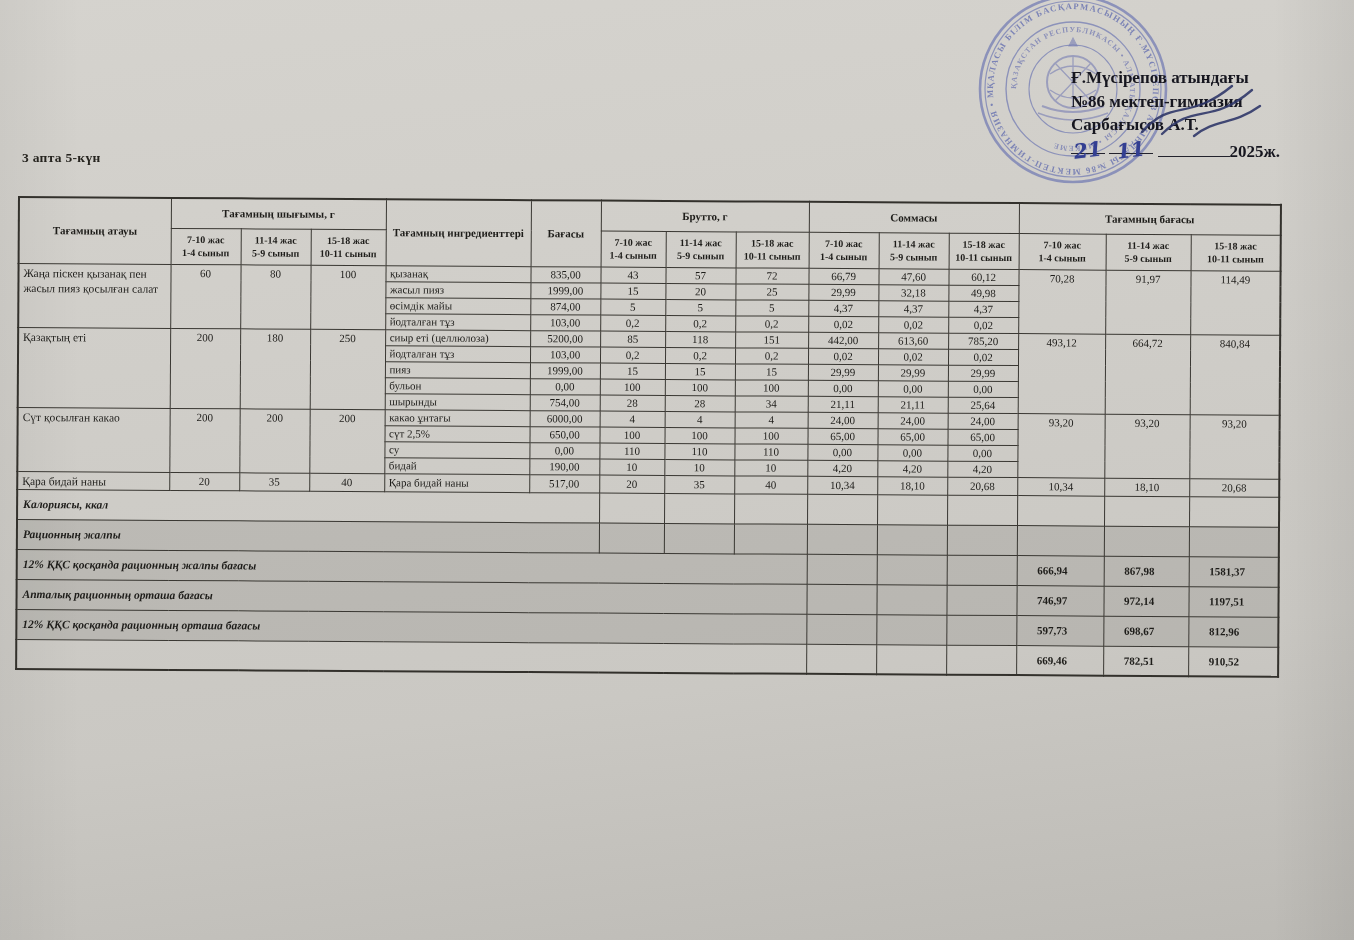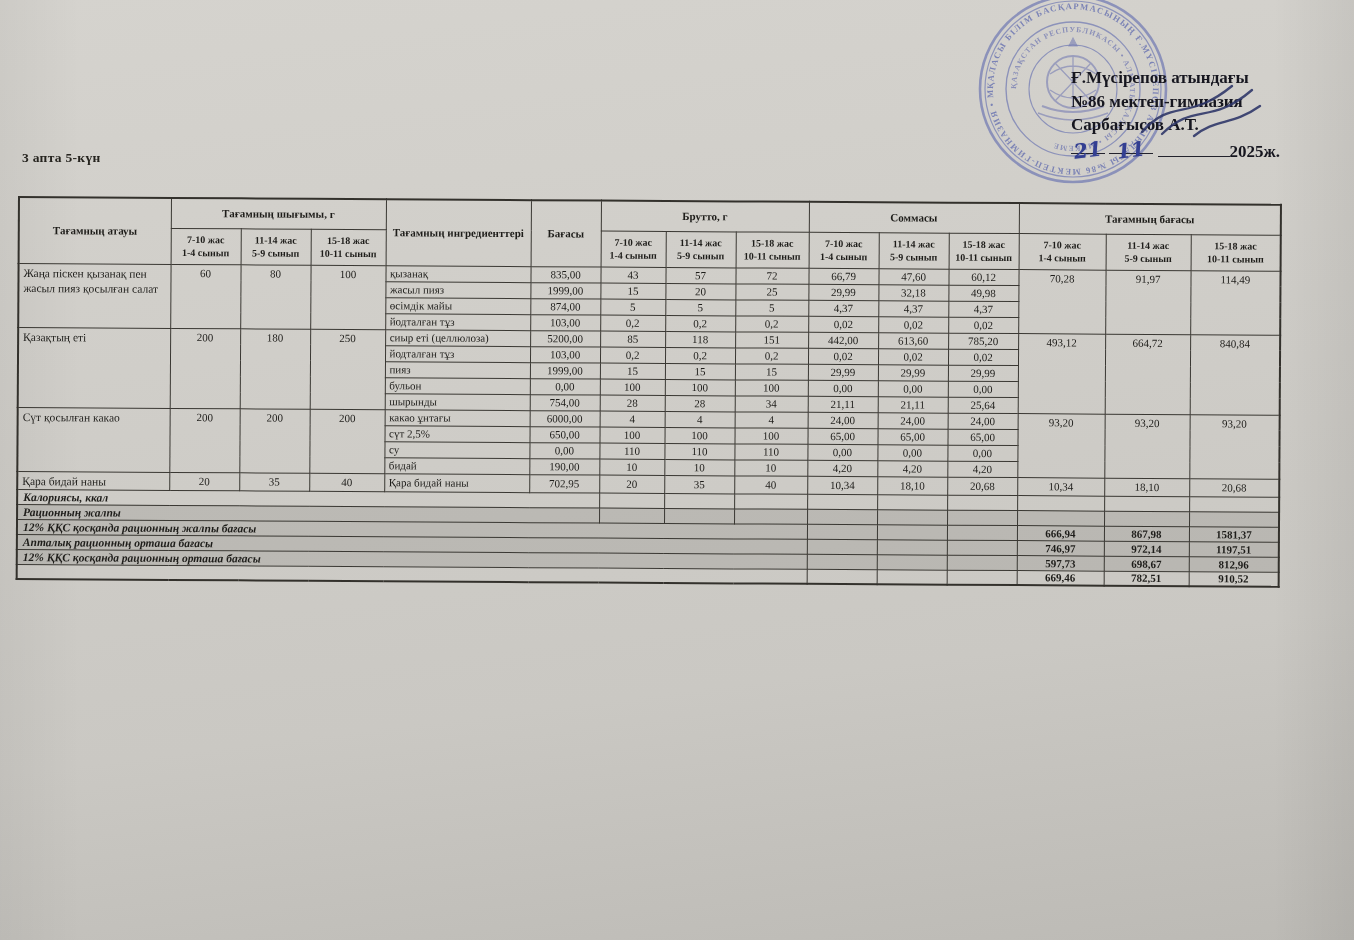--- a/index.html
+++ b/index.html
@@ -39,21 +39,21 @@
   .menu { border:2px solid #33312c; }
   .menu thead th { font-weight:bold; text-align:center; vertical-align:middle; padding:2px 1px; }
   .h1 { font-size:11px; height:30px; }
   .h2 { font-size:10px; height:36px; line-height:1.3; }
   .h2 span { display:block; }
   td.num { text-align:center; height:16px; padding:0 2px; font-size:11px; }
   td.ingname { text-align:left; padding:0 4px; font-size:11px; white-space:nowrap; overflow:hidden; }
   td.dishname { text-align:left; vertical-align:top; padding:2px 4px 0 4px; font-size:11.5px; line-height:1.32; }
   td.vtop { vertical-align:top; padding-top:2px; }
   td.sumlabel { font-weight:bold; font-style:italic; text-align:left; padding:0 5px; font-size:11.5px; height:15px; white-space:nowrap; }
-  td.sumval { font-weight:bold; text-align:center; padding:0 5px; font-size:11px; height:15px; }
+  td.sumval { font-weight:bold; text-align:left; padding:0 20px; font-size:11px; height:30px; }
   td.empty { height:15px; }
   tr.shaded td { background:rgba(93,91,84,0.16); }
 </style>
 </head>
 <body>
 
 <div class="page">
 
   <svg class="stamp" width="262" height="218" viewBox="0 0 262 218">
     <defs>
@@ -332,21 +332,21 @@
           <td class="num">4,20</td>
           <td class="num">4,20</td>
           <td class="num">4,20</td>
         </tr>
         <tr>
           <td class="dishname">Қара бидай наны</td>
           <td class="num vtop">20</td>
           <td class="num vtop">35</td>
           <td class="num vtop">40</td>
           <td class="ingname">Қара бидай наны</td>
-          <td class="num">702,95</td>
+          <td class="num">517,00</td>
           <td class="num">20</td>
           <td class="num">35</td>
           <td class="num">40</td>
           <td class="num">10,34</td>
           <td class="num">18,10</td>
           <td class="num">20,68</td>
           <td class="num vtop">10,34</td>
           <td class="num vtop">18,10</td>
           <td class="num vtop">20,68</td>
         </tr>

